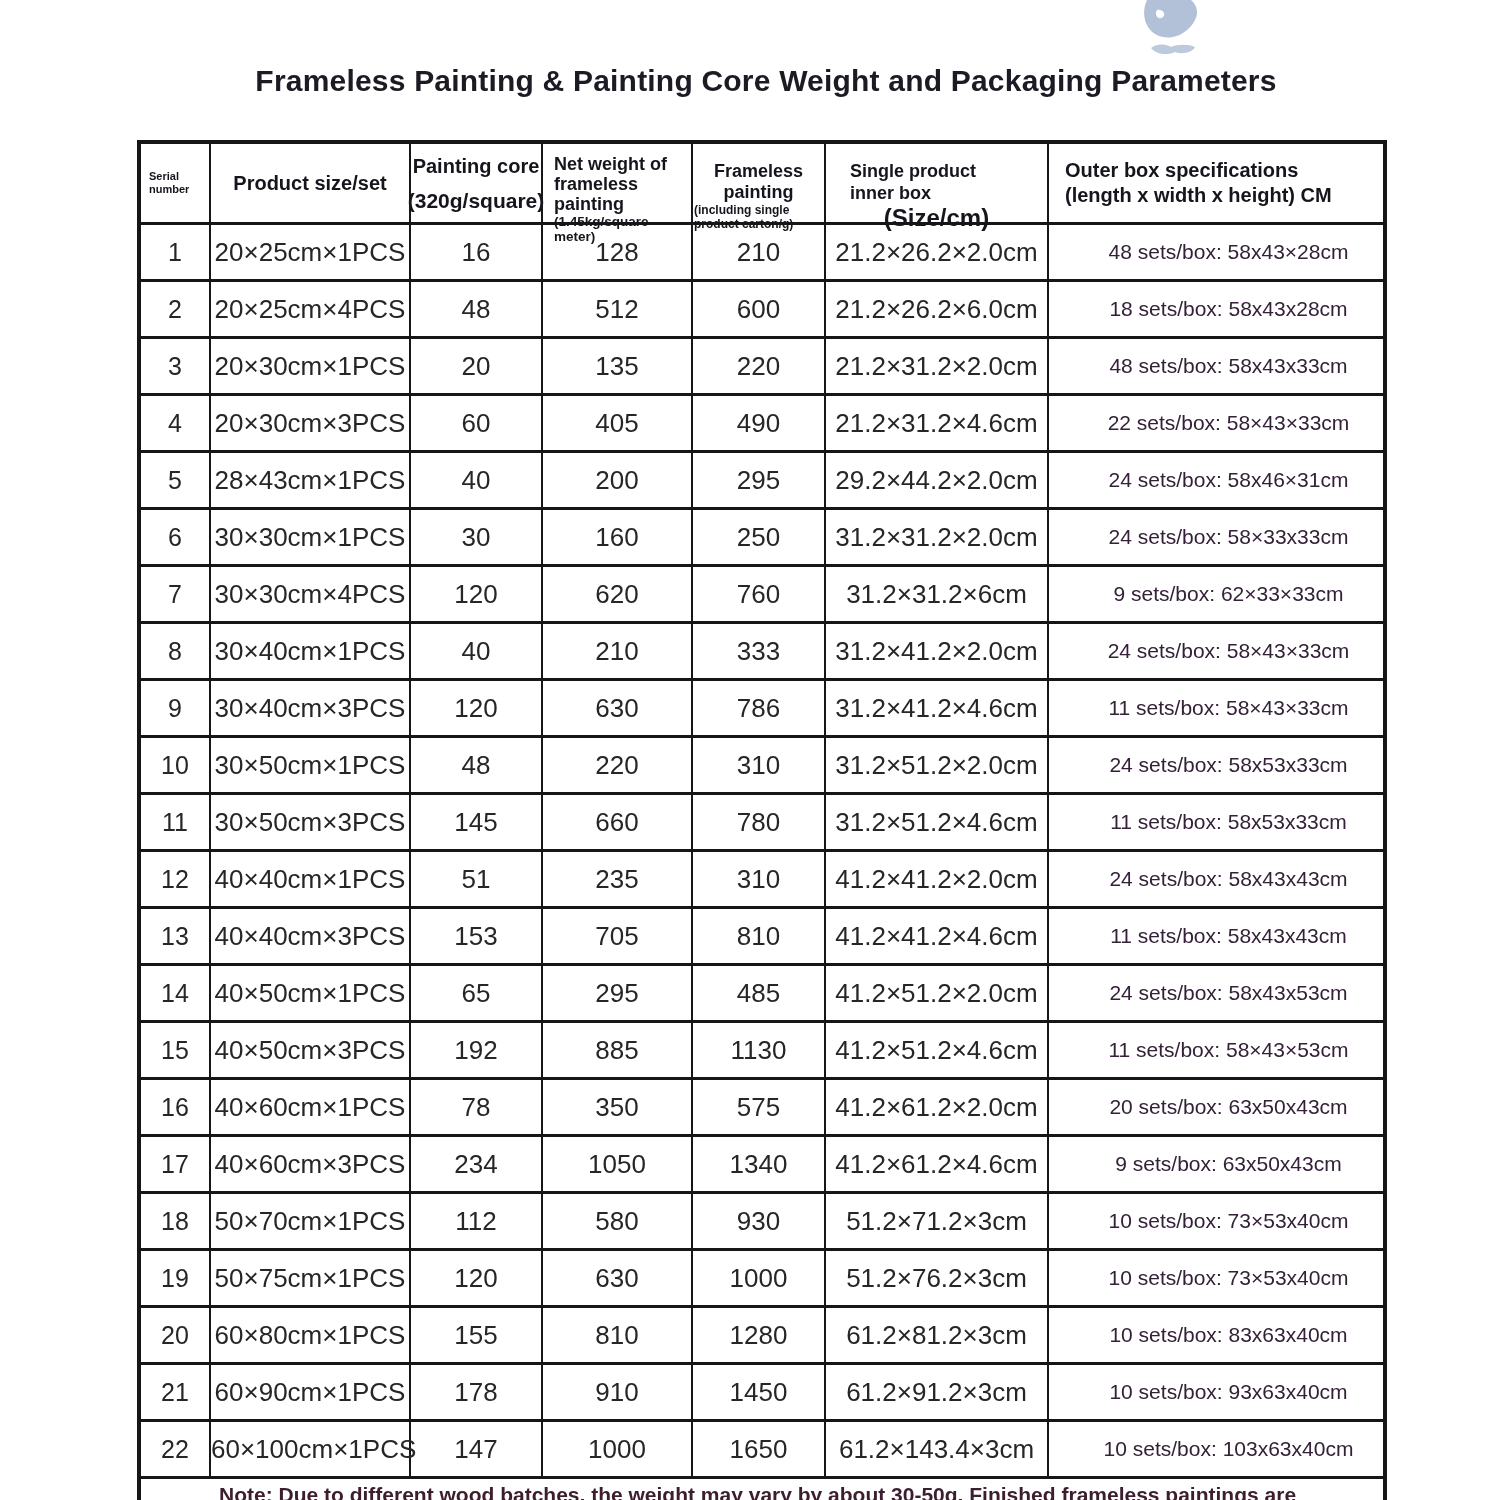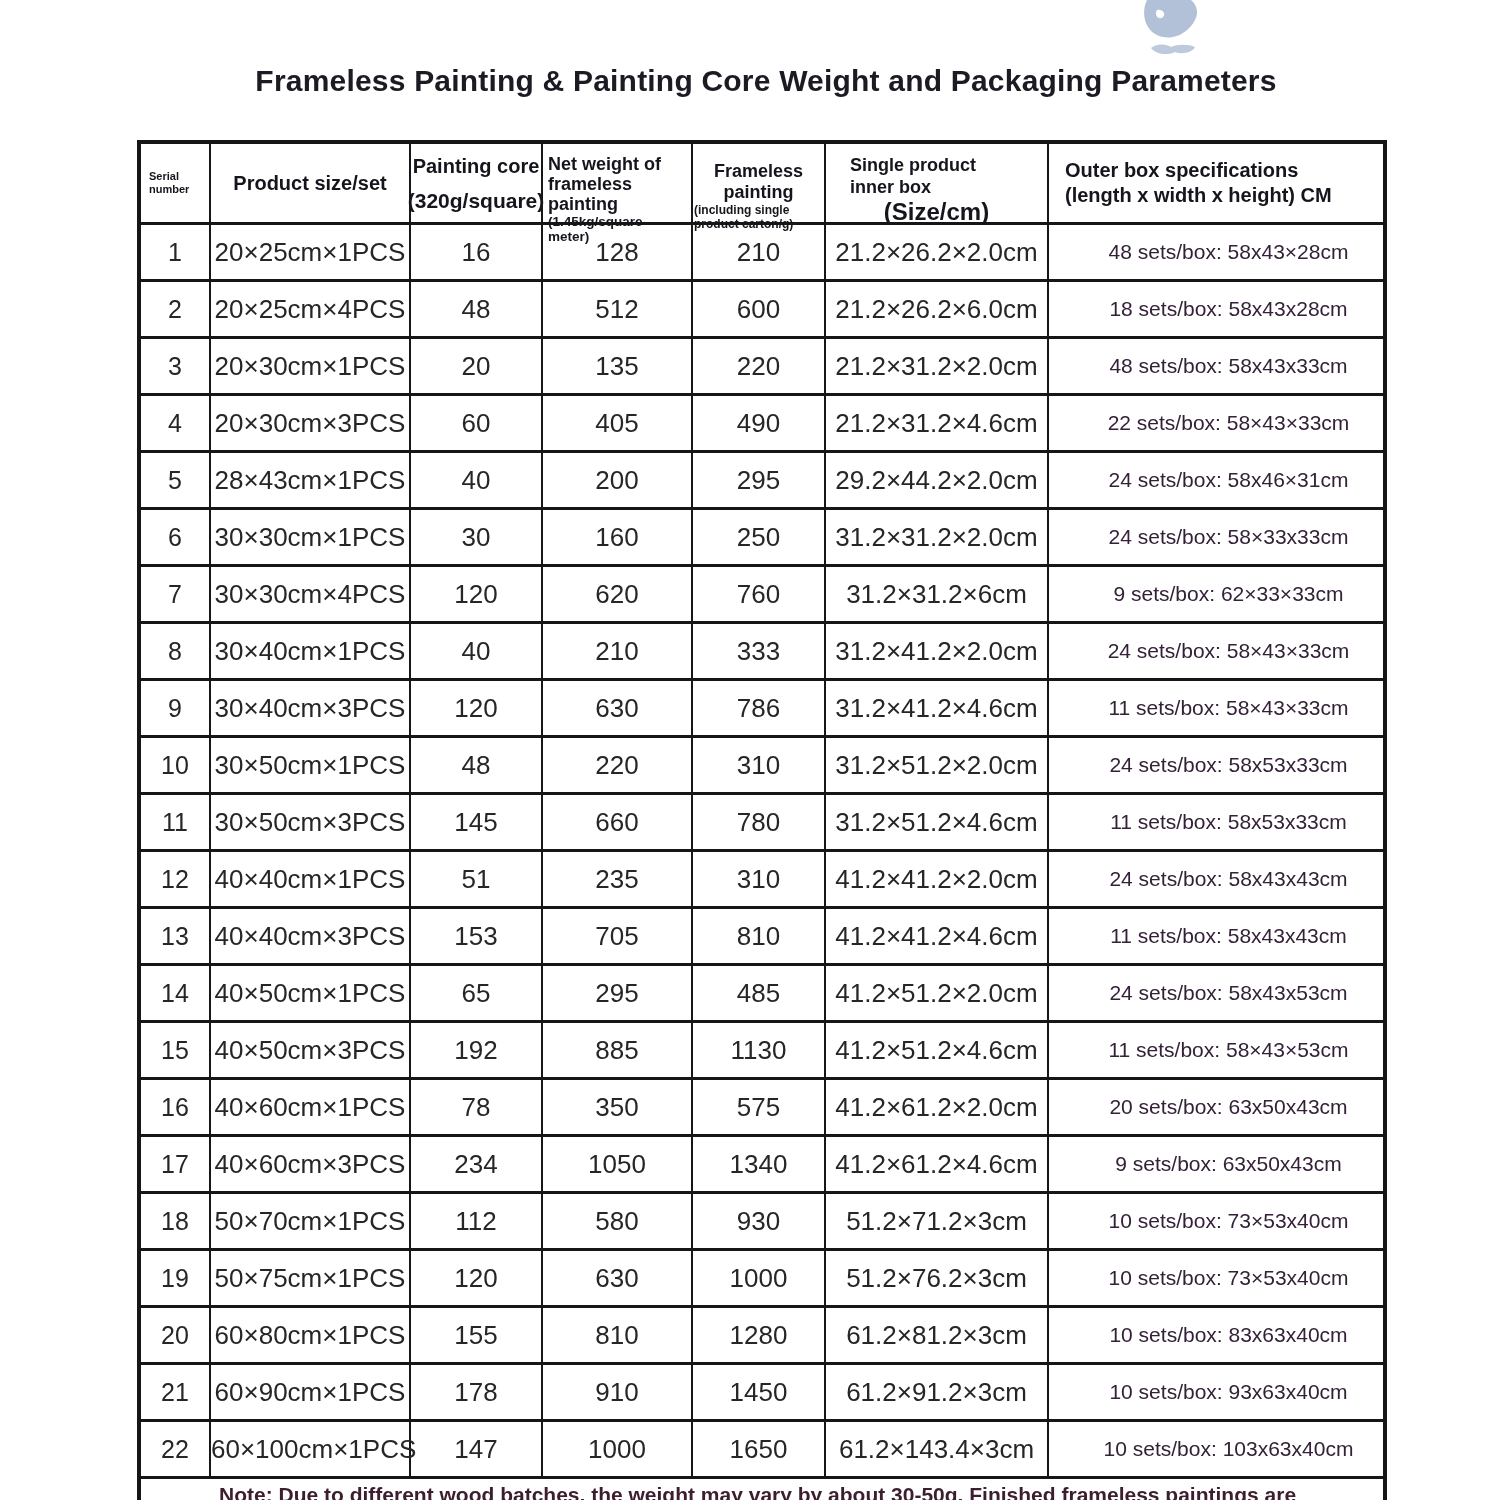--- a/index.html
+++ b/index.html
@@ -78,30 +78,30 @@
 
   th.col0 .hwrap { justify-content: center; align-items: flex-start; padding-left: 8px; }
   th.col0 .h-main { font-size: 11px; line-height: 1.15; text-align: left; width: 58px; }
 
   th.col1 .hwrap { justify-content: center; }
   th.col1 .h-main { font-size: 20px; }
 
   th.col2 .h-main { font-size: 20px; margin-top: 8px; }
   th.col2 .h-sub  { font-size: 21px; margin-bottom: 6px; }
 
-  th.col3 .hwrap { align-items: flex-start; padding: 0 5px; }
+  th.col3 .hwrap { align-items: flex-start; padding: 0 11px; }
   th.col3 .h-main { font-size: 18px; line-height: 1.12; margin-top: 7px; text-align: left; }
   th.col3 .h-sub  { font-size: 13.5px; margin-bottom: 8px; text-align: left; }
 
   th.col4 .hwrap { align-items: flex-start; padding: 0 1px; }
   th.col4 .h-main { font-size: 18px; margin-top: 14px; align-self: center; }
   th.col4 .h-sub  { font-size: 12px; line-height: 1.2; margin-bottom: 0; text-align: left; width: 118px; }
 
   th.col5 .hwrap { padding: 0 4px; }
-  th.col5 .h-main { font-size: 18px; line-height: 1.2; align-self: flex-start; text-align: left; margin-top: 8px; padding-left: 20px; width: 165px; }
+  th.col5 .h-main { font-size: 18px; line-height: 1.2; align-self: flex-start; text-align: left; margin-top: 14px; padding-left: 20px; width: 165px; }
   th.col5 .h-sub  { font-size: 24px; margin-bottom: 8px; }
 
   th.col6 .hwrap { justify-content: center; align-items: flex-start; padding: 0 16px; }
   th.col6 .h-main { font-size: 20px; line-height: 1.25; text-align: left; }
 
   tbody td {
     height: 54px;
     text-align: center;
     vertical-align: middle;
     font-size: 26px;

